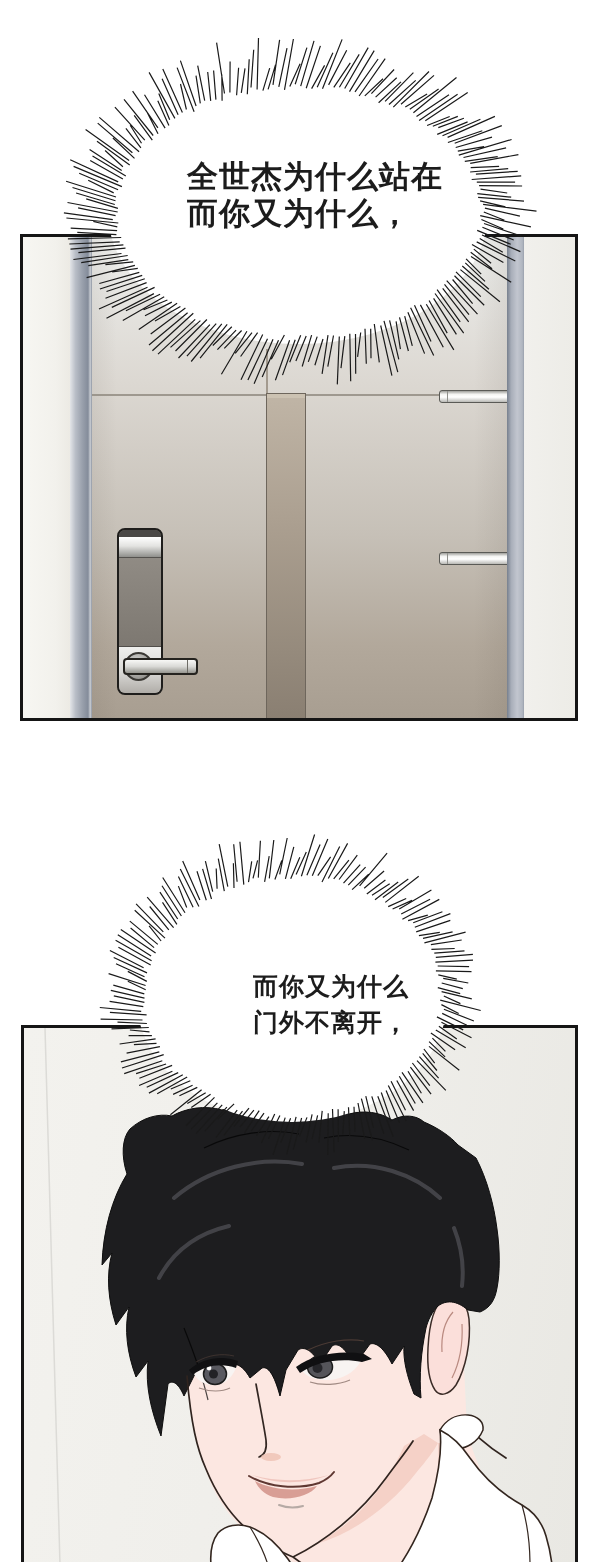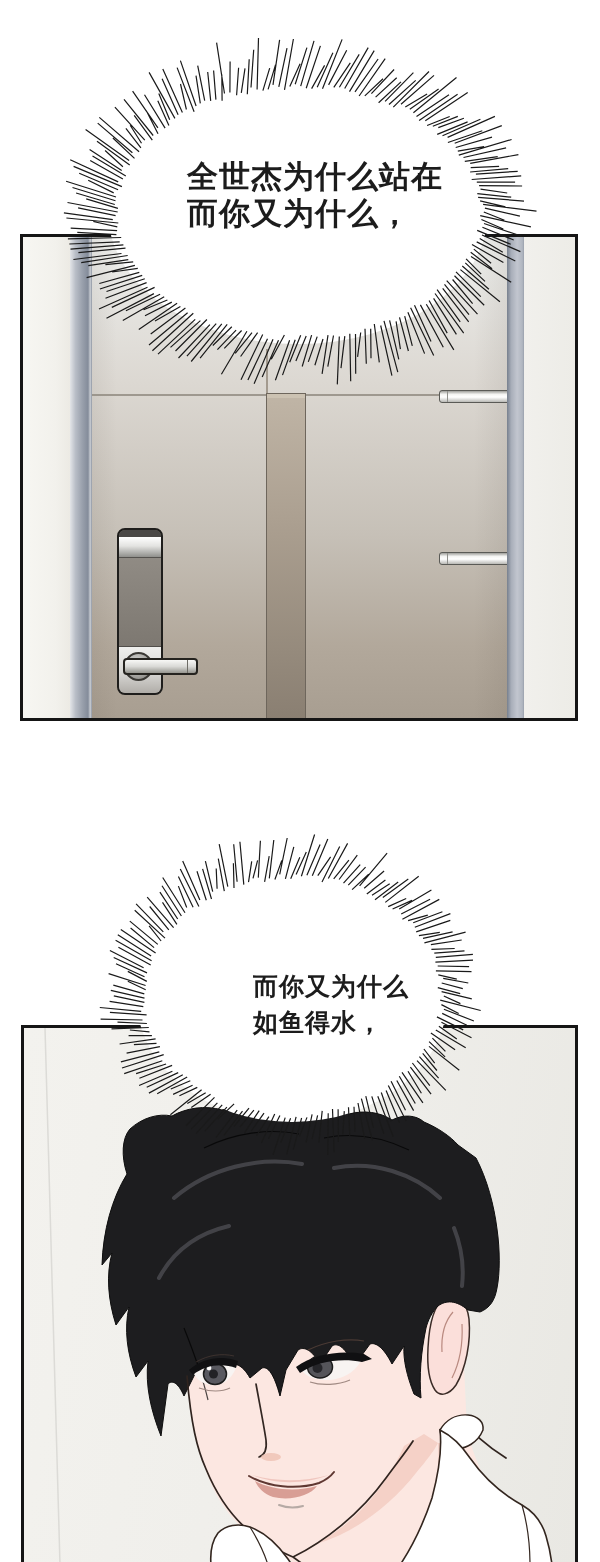--- a/index.html
+++ b/index.html
@@ -150,16 +150,16 @@
       <ellipse cx="292" cy="996" rx="156" ry="126" fill="#ffffff"></ellipse>
       <path d="M443.8,996.0L460.4,1003.6M440.2,1000.2L480.7,1010.5M441.4,1004.6L458.7,1013.5M443.9,1009.2L473.9,1021.0M442.2,1013.4L466.9,1025.3M436.9,1016.9L463.2,1029.9M441.4,1022.3L471.5,1037.8M438.9,1026.3L456.8,1039.1M435.8,1030.0L465.7,1047.8M430.9,1033.0L455.1,1049.7M432.4,1038.2L445.4,1051.3M429.1,1041.6L445.1,1056.9M429.0,1046.4L459.3,1070.3M423.9,1049.0L434.7,1063.1M422.7,1053.4L436.9,1070.5M419.4,1056.7L438.6,1078.1M417.0,1060.6L445.8,1090.3M412.4,1063.0L429.8,1085.6M410.4,1067.2L431.1,1094.1M408.0,1071.3L421.4,1093.3M402.0,1072.3L422.9,1102.8M399.3,1076.2L415.3,1103.5M396.8,1080.5L413.6,1110.6M391.1,1081.3L405.5,1110.3M388.3,1085.5L406.1,1121.0M386.1,1090.6L399.5,1122.7M381.3,1092.5L391.1,1121.4M377.8,1096.3L393.2,1136.8M371.8,1096.4L383.8,1133.8M365.8,1096.2L373.4,1127.9M361.4,1098.6L372.4,1140.3M358.0,1103.0L364.6,1138.8M354.0,1106.7L355.0,1132.0M348.5,1107.3L349.8,1136.0M344.3,1111.1L342.8,1134.4M338.1,1109.3L338.4,1142.1M332.5,1109.0L334.1,1152.2M328.2,1113.3L327.8,1155.1M322.2,1110.9L318.9,1142.5M317.6,1115.3L312.1,1139.0M312.1,1114.3L306.1,1142.4M307.0,1117.4L299.5,1136.4M301.6,1118.0L293.4,1149.4M296.1,1116.8L286.7,1154.3M290.6,1118.2L280.7,1142.7M285.2,1117.6L273.1,1154.7M279.9,1115.5L268.4,1138.8M274.7,1114.0L261.4,1143.0M268.9,1116.7L256.4,1135.6M264.0,1113.2L251.2,1131.0M259.2,1110.6L244.5,1132.8M253.9,1110.2L239.9,1127.2M249.0,1108.1L233.9,1126.5M242.5,1111.2L223.9,1135.3M237.2,1110.2L216.1,1137.3M234.1,1103.9L217.8,1119.3M226.9,1107.2L204.8,1131.1M222.2,1104.8L196.0,1133.7M217.4,1102.8L191.4,1128.9M214.5,1097.4L185.8,1125.7M210.6,1094.2L191.3,1107.6M205.7,1092.7L187.3,1103.5M201.6,1089.8L170.4,1114.7M197.3,1087.4L179.4,1095.7M192.6,1085.3L173.1,1094.4M190.3,1080.7L170.8,1089.0M187.2,1077.1L157.2,1093.8M182.8,1074.8L148.9,1093.1M178.2,1072.6L146.7,1087.3M172.4,1071.2L139.1,1085.5M172.1,1065.4L139.4,1078.3M166.1,1064.0L136.1,1073.6M162.3,1060.8L124.2,1073.6M163.7,1054.6L122.0,1068.0M159.3,1051.9L120.9,1061.9M159.9,1046.6L126.6,1053.2M156.5,1043.3L133.9,1044.6M155.6,1038.9L119.6,1044.0M151.9,1035.7L128.6,1035.6M149.5,1031.9L129.9,1030.0M148.8,1027.5L111.5,1028.9M146.9,1023.5L117.5,1022.1M142.5,1020.0L100.6,1019.2M146.6,1014.9L109.9,1012.3M141.2,1011.3L99.8,1007.5M143.3,1006.7L109.6,1001.3M144.4,1002.3L113.8,995.8M144.5,998.1L110.8,990.4M144.3,993.9L113.3,985.1M145.7,989.7L127.8,981.3M145.6,985.5L108.6,973.6M146.8,981.4L127.8,971.4M144.5,976.8L116.0,963.7M147.0,972.9L113.7,957.5M143.6,967.7L109.9,950.5M150.7,965.0L118.4,947.2M151.6,960.8L115.6,940.2M151.1,956.0L117.8,934.7M155.6,953.0L120.8,929.6M154.1,947.6L130.6,928.0M157.8,944.4L129.8,921.1M161.1,941.0L149.1,925.8M165.0,938.1L134.7,910.3M163.3,931.8L136.1,903.9M168.8,929.8L149.7,906.5M173.6,927.6L147.2,897.1M176.9,924.4L162.5,902.4M177.7,919.0L159.9,892.2M181.4,916.0L162.0,885.8M185.0,912.8L162.7,877.5M186.7,907.5L178.4,886.1M193.1,907.2L178.4,876.6M198.9,906.6L180.3,868.9M199.9,900.0L182.7,861.1M206.3,900.2L197.0,871.2M211.5,899.0L202.6,868.8M212.7,891.6L205.4,861.1M217.1,888.8L216.2,868.5M224.3,891.2L218.3,858.6M227.8,886.6L219.2,844.1M234.0,888.0L233.4,863.2M237.1,881.7L233.7,844.3M243.8,884.6L239.9,841.7M248.5,882.2L251.7,861.4M253.0,878.4L257.6,860.4M258.3,877.6L260.4,840.7M264.6,881.9L269.2,856.2M269.3,878.4L273.8,840.0M274.9,879.5L281.8,860.4M279.7,874.4L287.2,838.0M285.4,878.8L293.8,846.9M290.7,878.8L299.8,857.2M296.1,874.4L306.3,852.1M301.4,876.3L314.6,834.5M306.9,875.2L320.1,844.6M312.3,875.7L327.8,839.1M317.8,875.7L330.6,856.9M322.0,881.9L339.7,846.6M328.3,878.5L347.6,843.4M333.7,878.8L348.9,860.1M339.1,879.5L357.3,855.2M343.5,883.1L360.2,864.6M348.3,885.2L365.6,867.1M352.1,889.6L368.7,874.3M359.6,885.8L387.1,853.2M364.2,888.2L384.1,871.0M366.8,894.1L385.4,879.9M372.0,895.2L389.7,883.7M375.0,899.7L398.2,881.9M382.8,897.4L408.3,878.9M385.3,902.4L418.7,876.3M388.2,906.6L406.2,898.5M392.6,909.0L412.0,900.4M399.2,909.1L431.4,890.1M401.2,914.0L430.1,899.2M402.4,919.3L439.3,899.4M408.1,920.6L427.8,915.2M413.2,922.7L442.4,911.7M414.8,927.3L450.4,913.6M416.2,931.9L450.3,920.4M418.9,935.6L439.8,932.3M423.0,938.4L452.6,931.9M424.4,942.8L465.6,932.2M430.9,944.7L461.7,940.0M431.4,949.4L454.7,948.5M434.3,953.1L464.5,950.9M435.8,957.4L472.9,954.3M435.4,962.2L473.0,960.1M437.7,966.0L469.1,966.6M435.9,970.9L471.5,971.7M438.3,974.8L456.8,979.1M443.2,978.4L468.3,983.0M441.7,983.0L462.8,988.6M437.8,987.7L460.2,993.7M441.6,991.7L471.8,998.9" stroke="#1a1a1a" stroke-width="1.2" fill="none"></path>
     </svg>
 
   <div id="bubble1-text" class="bubble-text">
     <div>全世杰为什么站在</div>
     <div>而你又为什么，</div>
   </div>
   <div id="bubble2-text" class="bubble-text">
     <div>而你又为什么</div>
-    <div>如鱼得水，</div>
+    <div>门外不离开，</div>
   </div>
 
 </div>
 
 </body></html>

